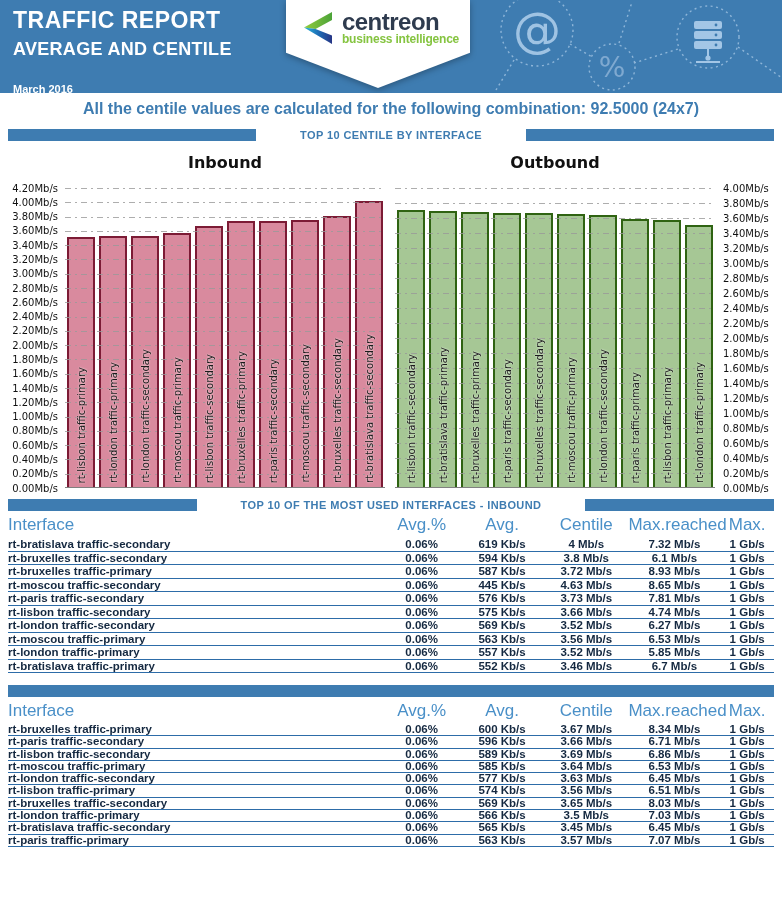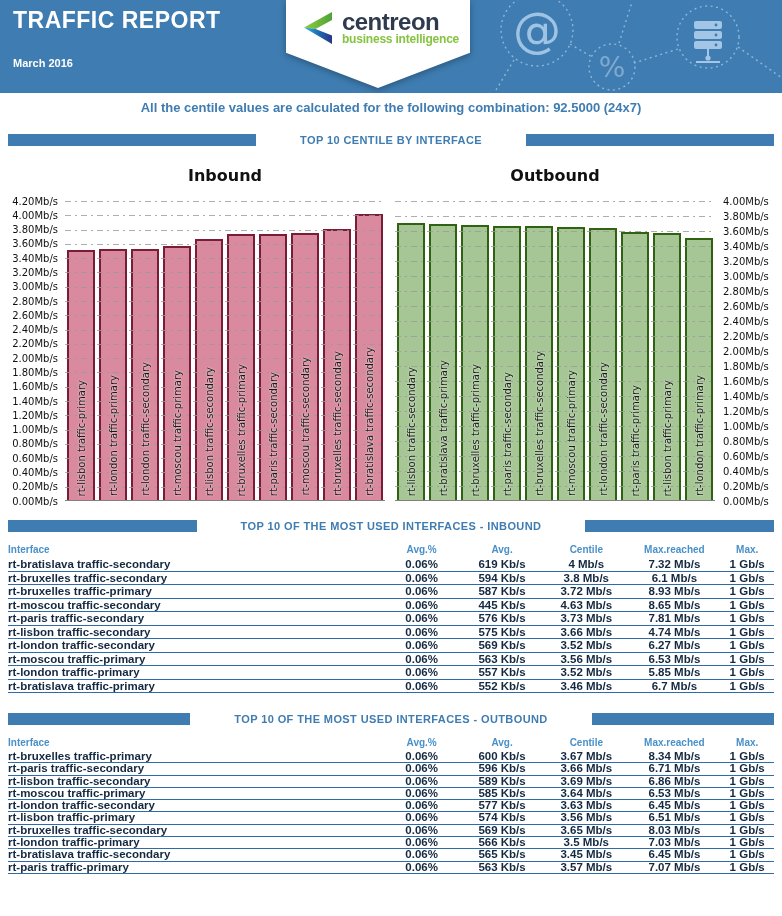--- a/index.html
+++ b/index.html
@@ -22,24 +22,24 @@
   .badge{position:absolute;left:286px;top:0;width:184px;height:88px;filter:drop-shadow(0 2px 3px rgba(0,0,0,.3));z-index:2;}
   .badge-inner{width:100%;height:100%;background:#fff;clip-path:polygon(0 0,100% 0,100% 60%,50% 100%,0 60%);display:flex;align-items:flex-start;justify-content:center;gap:7px;padding-top:11px;}
   .logo-text .l-name{font-size:24px;font-weight:700;color:#2e3b4e;line-height:21px;letter-spacing:-.5px;}
   .logo-text .l-tag{font-size:12px;font-weight:700;color:#85c440;letter-spacing:-.2px;}
 
   
   .heading-row{display:flex;align-items:center;padding:0 8px;}
   .heading-row .hbar{flex:1;height:13px;background:var(--accent);}
   .heading-row.main{margin-top:19px;}
   .heading-row.main .txt{margin:0 62px;font-size:21px;font-weight:700;color:var(--accent);letter-spacing:1.5px;}
-  .note{text-align:center;font-size:13px;font-weight:700;color:var(--accent);margin-top:7px;}
+  .note{text-align:center;font-size:16px;font-weight:700;color:var(--accent);margin-top:7px;}
   .heading-row.sub{margin-top:11px;}
   .heading-row.sub .hbar{height:12px;}
-  .heading-row.sub .txt{margin:8px 44px;font-size:11px;font-weight:700;color:var(--accent);letter-spacing:.4px;}
+  .heading-row.sub .txt{margin:0 44px;font-size:11px;font-weight:700;color:var(--accent);letter-spacing:.4px;}
 
   
   .charts{display:flex;justify-content:center;gap:10px;margin-top:12px;}
   .chart-title{font-size:16px;font-weight:700;font-family:"DejaVu Sans",sans-serif;text-align:center;color:#111;}
   .chart.c0 .chart-title{padding-left:58px;}
   .chart.c1 .chart-title{padding-right:60px;}
   .chart-body{display:flex;margin-top:16px;}
   .axis-col{width:58px;position:relative;font-family:"DejaVu Sans",sans-serif;font-size:10px;color:#111;height:300px;}
   .axis-col.right{width:60px;}
   .axis-col .tick{position:absolute;right:7px;white-space:nowrap;line-height:11px;}
@@ -51,21 +51,21 @@
   .bar-label{position:absolute;bottom:4px;transform:translateX(-50%) rotate(180deg);writing-mode:vertical-rl;
     font-size:10px;font-family:"DejaVu Sans",sans-serif;color:#1a1a1a;white-space:nowrap;
     text-shadow:0 0 2px rgba(255,255,255,.95);}
 
   
   .tsection{margin-top:26px;}
   .tsection .txt{margin:0 40px;}
   .tsection.second{margin-top:12px;}
   table{width:766px;margin:3px 8px 0;border-collapse:collapse;table-layout:fixed;}
   col.c-if{width:49%;}col.c-avgp{width:10%;}col.c-avg{width:11%;}col.c-cent{width:11%;}col.c-maxr{width:12%;}col.c-max{width:7%;}
-  th{color:var(--th-text);font-size:10px;font-weight:700;text-align:center;padding:1px 0 3px;}
+  th{color:var(--th-text);font-size:17px;font-weight:400;text-align:center;padding:1px 0 3px;}
   th:first-child{text-align:left;}
   td{font-size:11.5px;font-weight:700;color:var(--row-text);text-align:center;line-height:12.5px;
      padding:0;border-bottom:1.5px solid var(--row-border);overflow:hidden;white-space:nowrap;}
   td:first-child{text-align:left;}
   table.tight td{line-height:11.3px;}
 </style>
 </head>
 <body>
 
 <div class="page">
@@ -96,20 +96,21 @@
         <circle cx="254" cy="35" r="1.4" fill="#3e7cb1"></circle>
         <circle cx="254" cy="45" r="1.4" fill="#3e7cb1"></circle>
         <line x1="246" y1="49" x2="246" y2="57" stroke="#a3c6e6" stroke-width="2"></line>
         <circle cx="246" cy="58" r="2.6" fill="#a3c6e6"></circle>
         <line x1="234" y1="62" x2="258" y2="62" stroke="#a3c6e6" stroke-width="2"></line>
       </g>
     </svg>
 
     <div class="header-text">
       <div class="h-title">TRAFFIC REPORT</div>
+      <div class="h-sub">AVERAGE AND CENTILE</div>
       <div class="h-date">March 2016</div>
     </div>
 
     <div class="badge">
       <div class="badge-inner">
         <svg width="38" height="34" viewBox="0 0 38 34">
           <defs>
             <linearGradient id="lgG" x1="0" y1="0" x2="1" y2="0">
               <stop offset="0" stop-color="#93cc3f"></stop>
                 <stop offset="1" stop-color="#4ba338"></stop>
@@ -389,21 +390,20 @@
           <td>552 Kb/s</td>
           <td>3.46 Mb/s</td>
           <td>6.7 Mb/s</td>
           <td>1 Gb/s</td>
         </tr>
       </tbody>
   </table>
 
   <div class="heading-row sub tsection second">
     <div class="hbar"></div>
-    <div class="txt">TOP 10 OF THE MOST USED INTERFACES - OUTBOUND</div>
     <div class="hbar"></div>
   </div>
 
   <table class="tight">
     <colgroup>
         <col class="c-if">
         <col class="c-avgp">
         <col class="c-avg">
         <col class="c-cent">
         <col class="c-maxr">

